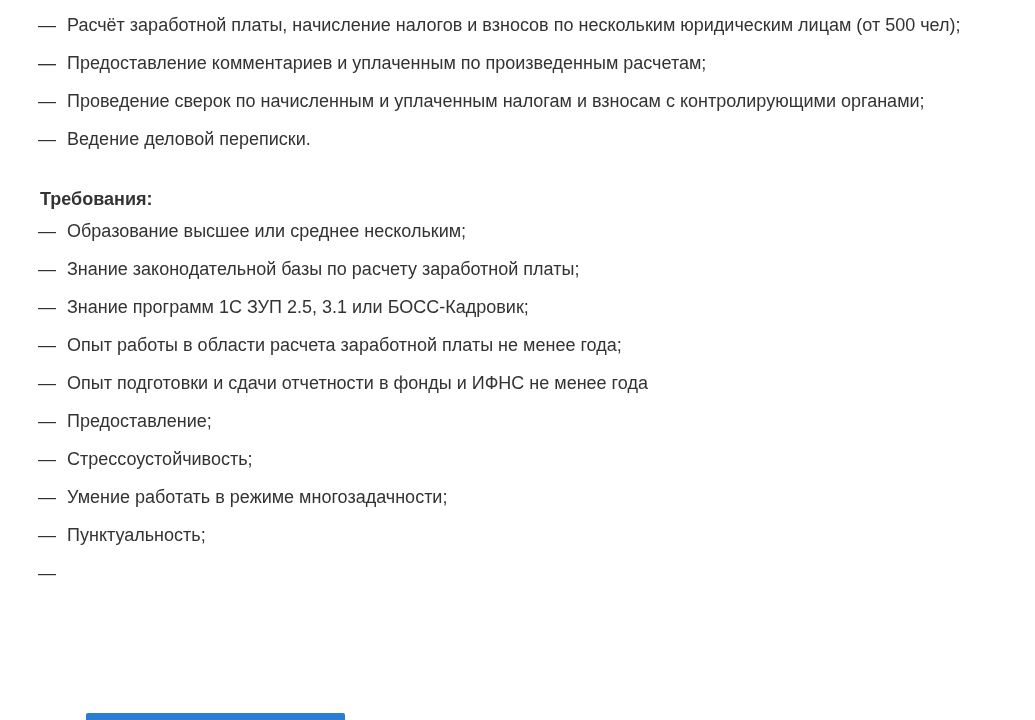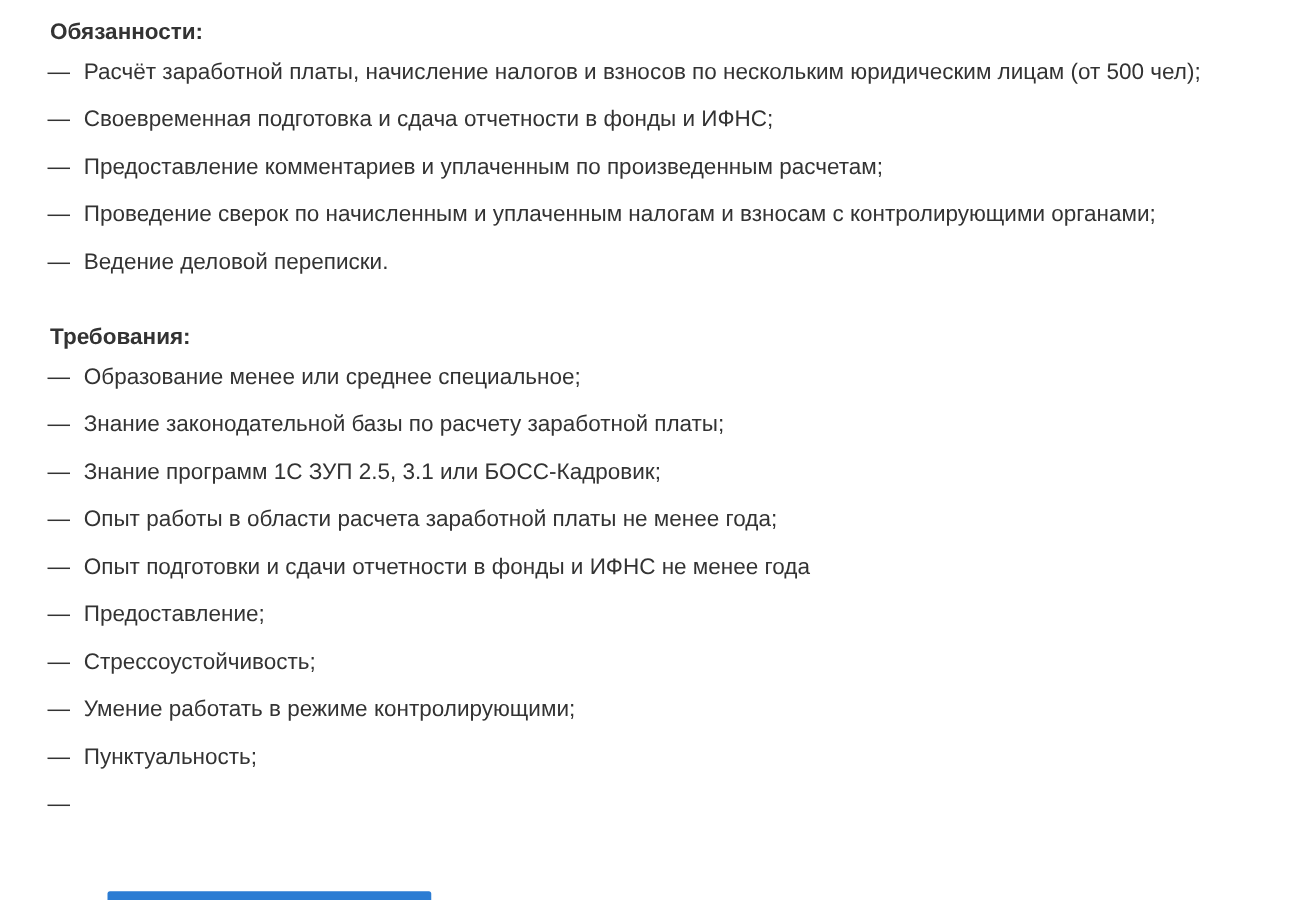--- a/index.html
+++ b/index.html
@@ -56,29 +56,27 @@
     background: #2b7cd3;
     border-radius: 2px 2px 0 0;
   }
 </style>
 </head>
 <body>
 
 <div class="doc">
 
   <div class="section">
-    <h3 class="section-heading">Обязанности:</h3>
     <ul class="dash-list">
       <li>
         <span class="dash">—</span>
         <span>Расчёт заработной платы, начисление налогов и взносов по нескольким юридическим лицам (от 500 чел);</span>
       </li>
       <li>
         <span class="dash">—</span>
-        <span>Своевременная подготовка и сдача отчетности в фонды и ИФНС;</span>
       </li>
       <li>
         <span class="dash">—</span>
         <span>Предоставление комментариев и уплаченным по произведенным расчетам;</span>
       </li>
       <li>
         <span class="dash">—</span>
         <span>Проведение сверок по начисленным и уплаченным налогам и взносам с контролирующими органами;</span>
       </li>
       <li>
@@ -86,21 +84,21 @@
         <span>Ведение деловой переписки.</span>
       </li>
     </ul>
   </div>
 
   <div class="section">
     <h3 class="section-heading">Требования:</h3>
     <ul class="dash-list">
       <li>
         <span class="dash">—</span>
-        <span>Образование менее или среднее специальное;</span>
+        <span>Образование высшее или среднее нескольким;</span>
       </li>
       <li>
         <span class="dash">—</span>
         <span>Знание законодательной базы по расчету заработной платы;</span>
       </li>
       <li>
         <span class="dash">—</span>
         <span>Знание программ 1С ЗУП 2.5, 3.1 или БОСС-Кадровик;</span>
       </li>
       <li>
@@ -114,21 +112,21 @@
       <li>
         <span class="dash">—</span>
         <span>Предоставление;</span>
       </li>
       <li>
         <span class="dash">—</span>
         <span>Стрессоустойчивость;</span>
       </li>
       <li>
         <span class="dash">—</span>
-        <span>Умение работать в режиме контролирующими;</span>
+        <span>Умение работать в режиме многозадачности;</span>
       </li>
       <li>
         <span class="dash">—</span>
         <span>Пунктуальность;</span>
       </li>
       <li>
         <span class="dash">—</span>
       </li>
     </ul>
   </div>

